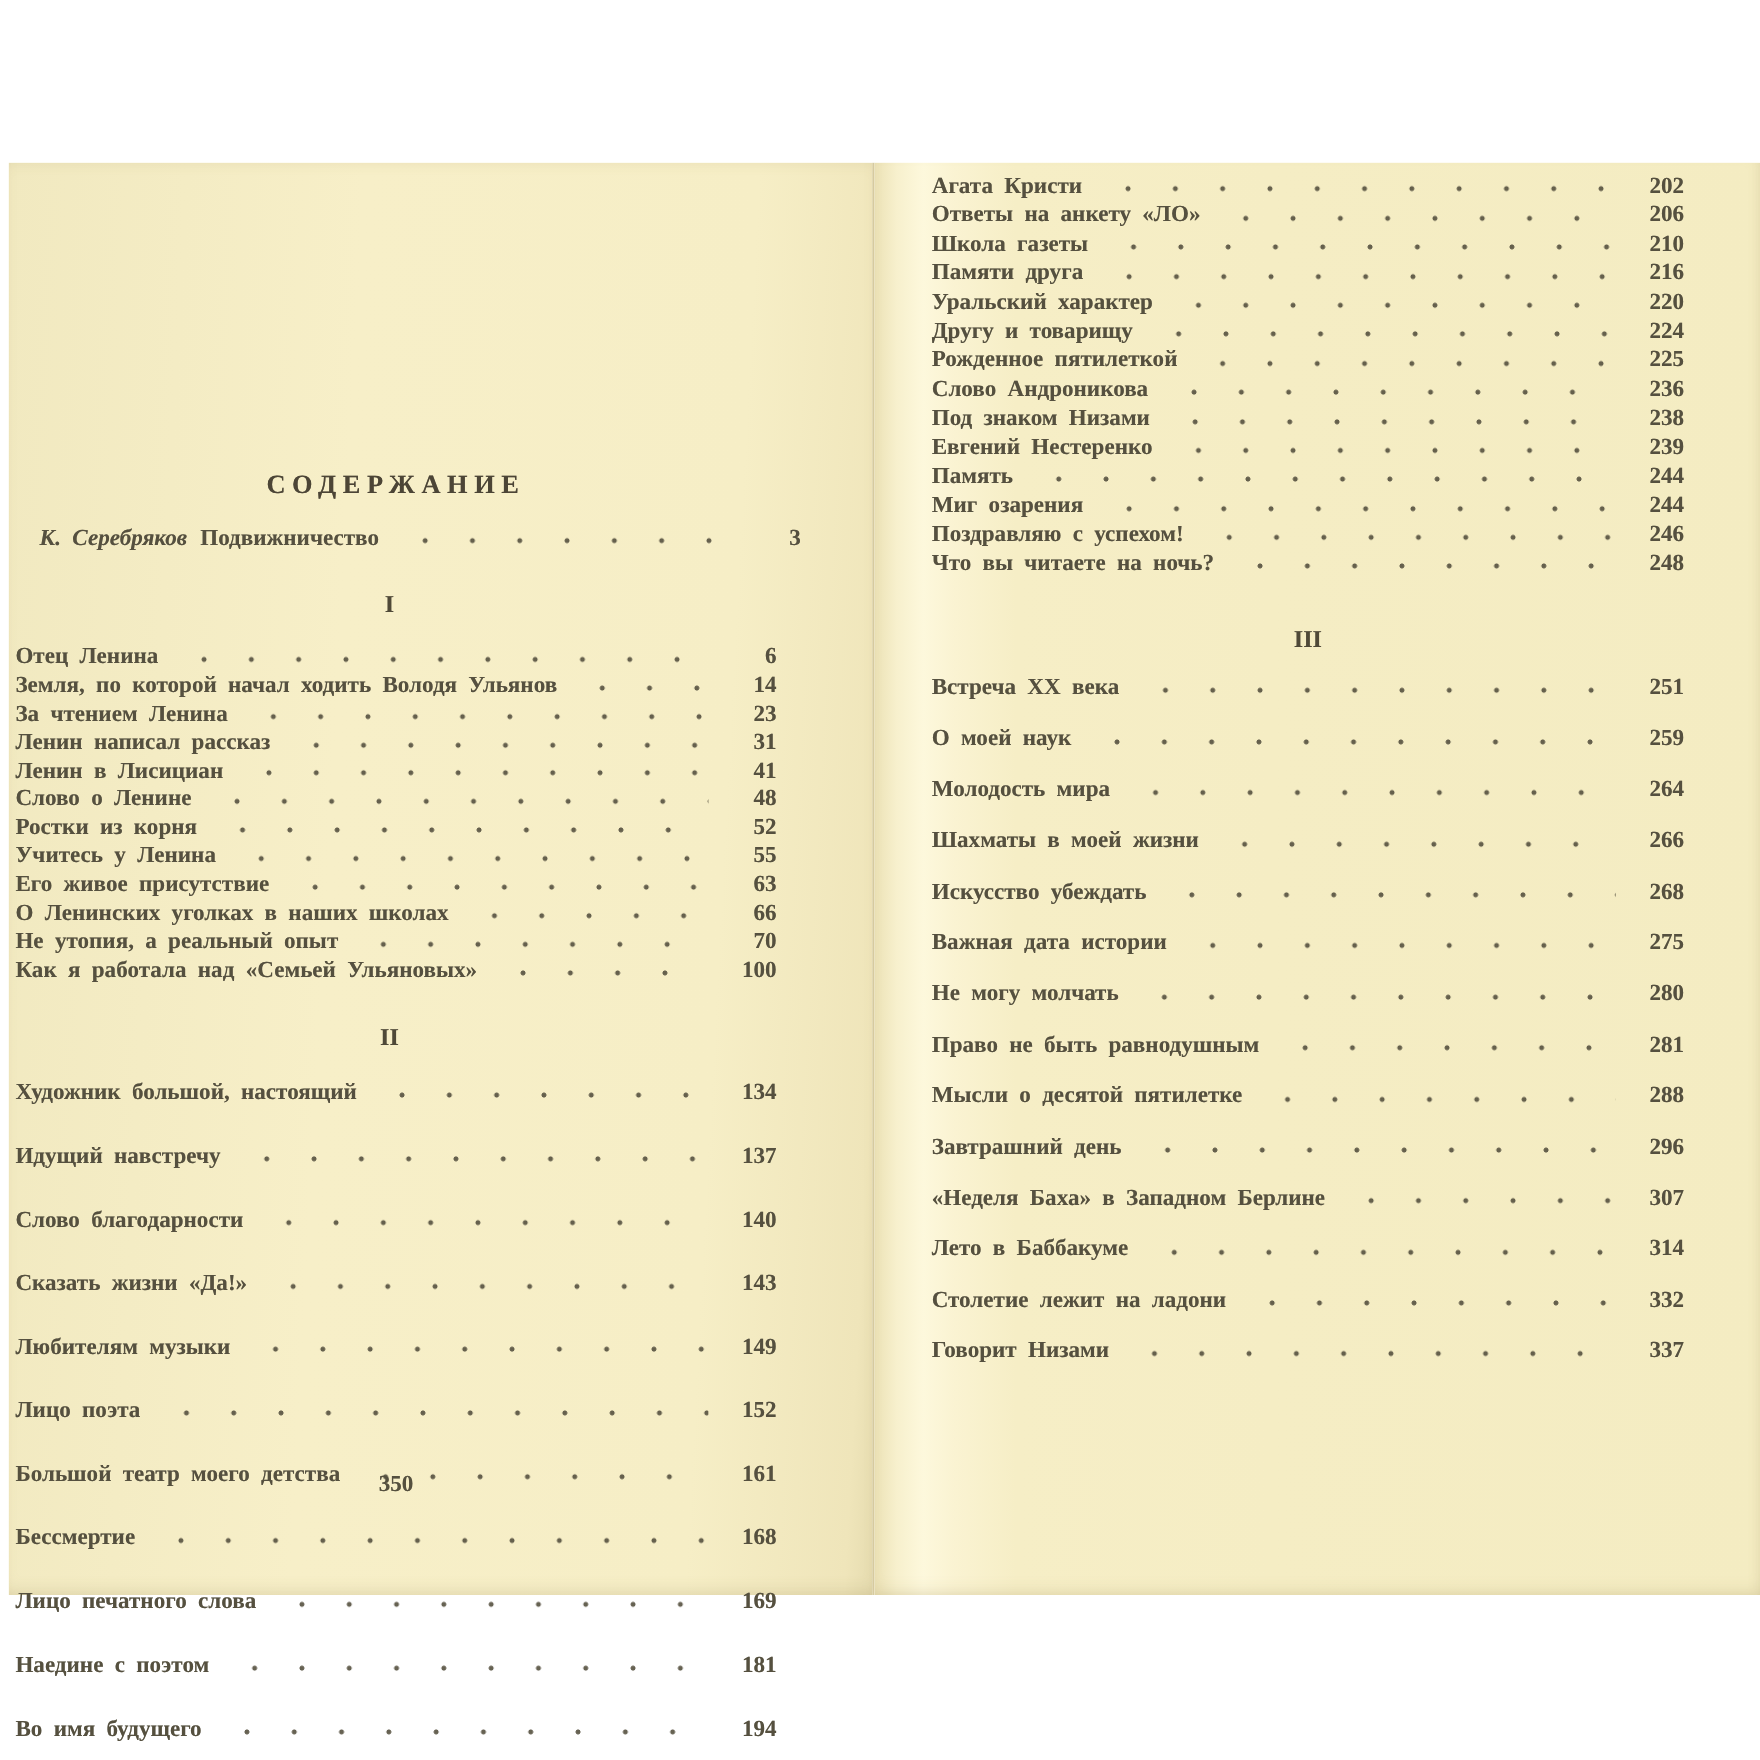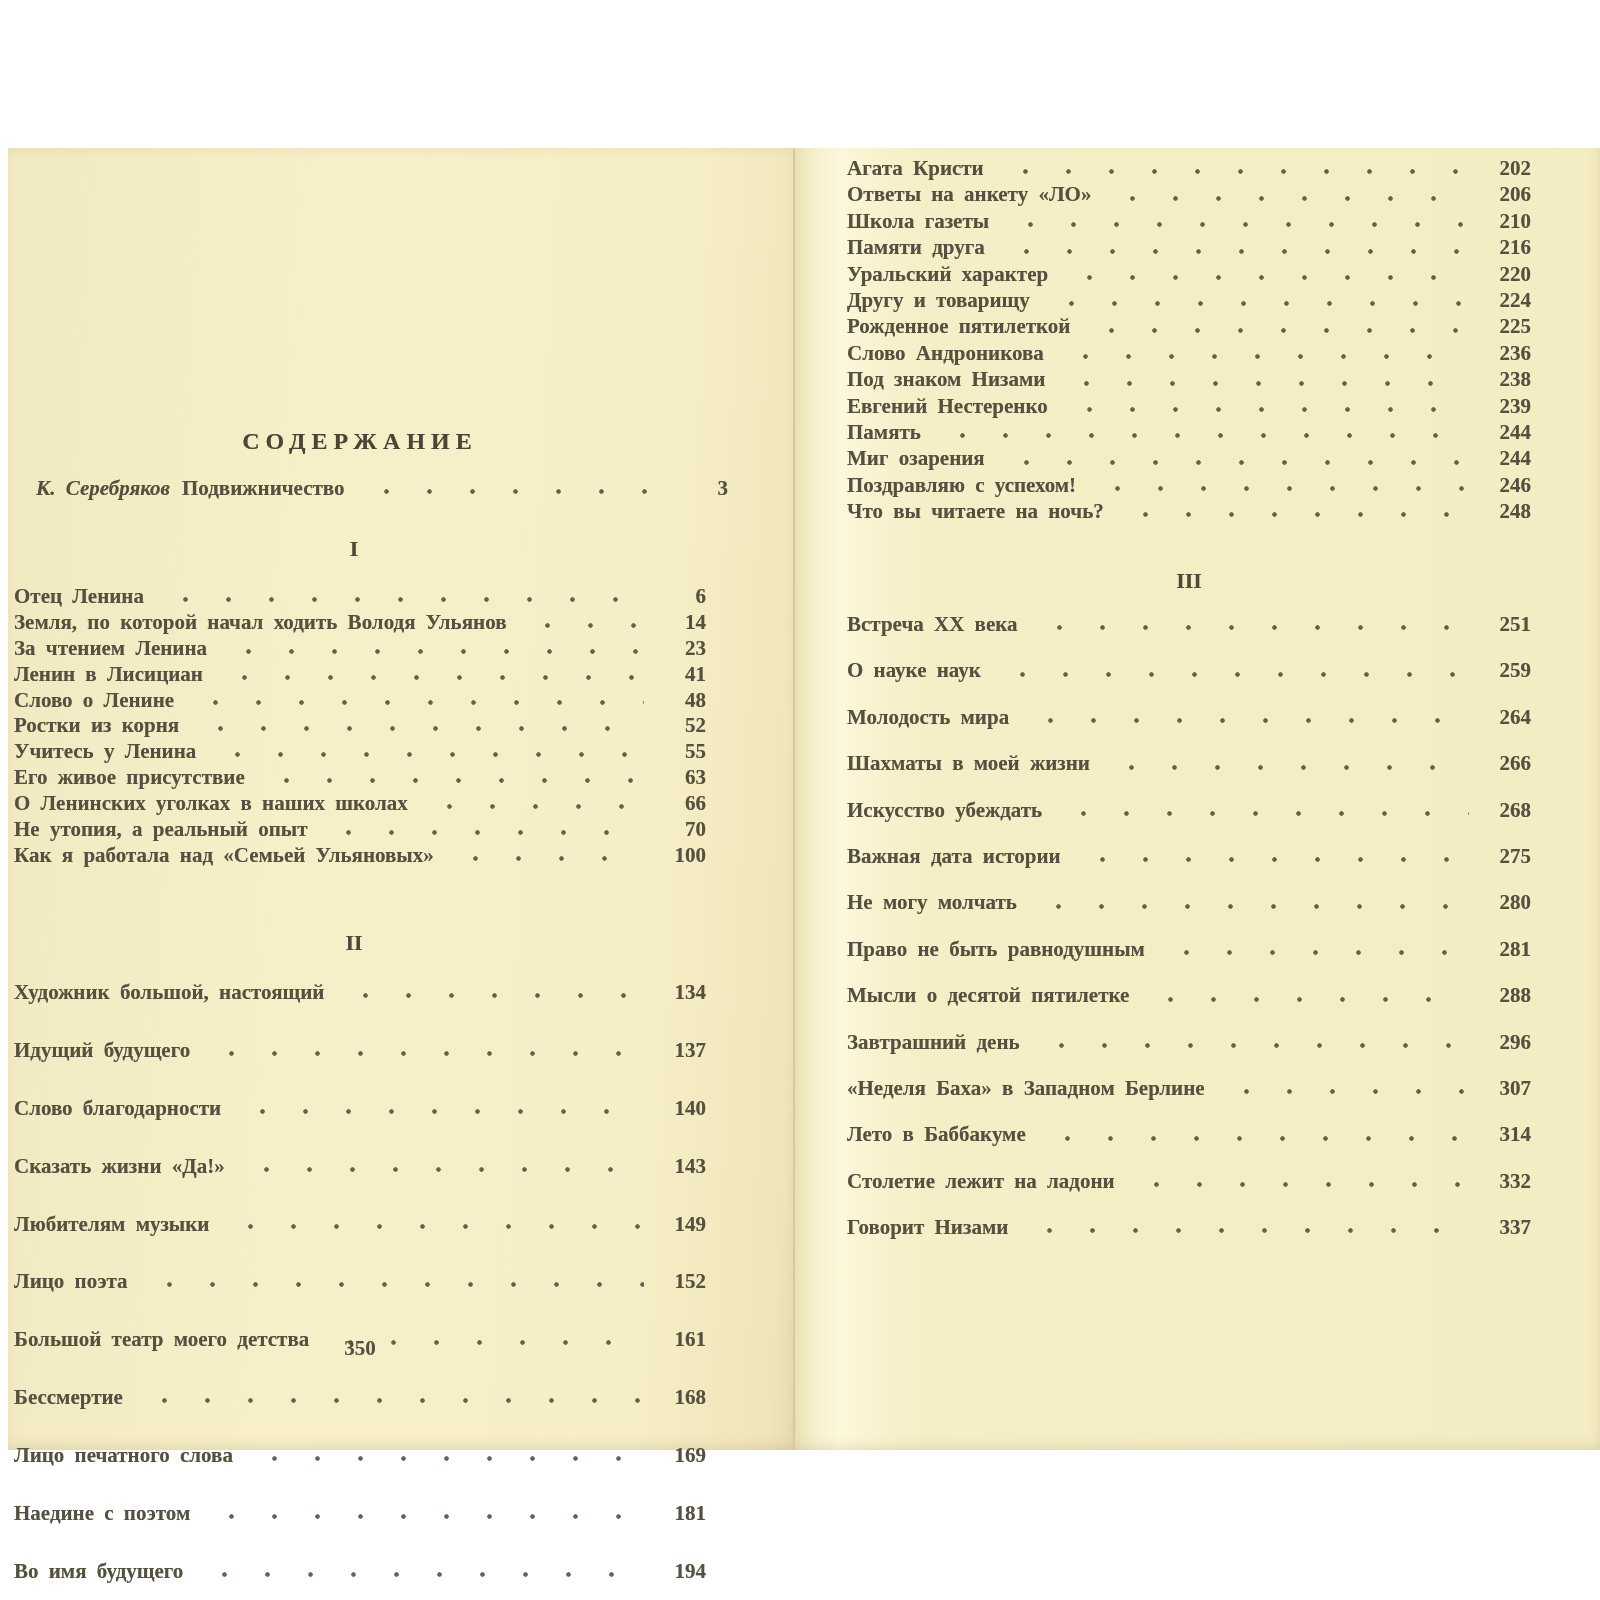--- a/index.html
+++ b/index.html
@@ -110,20 +110,25 @@
     <span class="l"></span>
     <span class="p">14</span>
   </div>
 
   <div class="toc-row">
     <span class="t">За чтением Ленина</span>
     <span class="l"></span>
     <span class="p">23</span>
   </div>
 
+  <div class="toc-row">
+    <span class="t">Ленин написал рассказ</span>
+    <span class="l"></span>
+    <span class="p">31</span>
+  </div>
 
   <div class="toc-row">
     <span class="t">Ленин в Лисициан</span>
     <span class="l"></span>
     <span class="p">41</span>
   </div>
 
   <div class="toc-row">
     <span class="t">Слово о Ленине</span>
     <span class="l"></span>
@@ -169,21 +174,21 @@
 
     <div class="section-label lp-label-2">II</div>
     <div class="toc lp-items-2">
   <div class="toc-row">
     <span class="t">Художник большой, настоящий</span>
     <span class="l"></span>
     <span class="p">134</span>
   </div>
 
   <div class="toc-row">
-    <span class="t">Идущий будущего</span>
+    <span class="t">Идущий навстречу</span>
     <span class="l"></span>
     <span class="p">137</span>
   </div>
 
   <div class="toc-row">
     <span class="t">Слово благодарности</span>
     <span class="l"></span>
     <span class="p">140</span>
   </div>
 
@@ -340,21 +345,21 @@
 
     <div class="section-label rp-label-3">III</div>
     <div class="toc rp-items-3">
   <div class="toc-row">
     <span class="t">Встреча XX века</span>
     <span class="l"></span>
     <span class="p">251</span>
   </div>
 
   <div class="toc-row">
-    <span class="t">О науке наук</span>
+    <span class="t">О моей наук</span>
     <span class="l"></span>
     <span class="p">259</span>
   </div>
 
   <div class="toc-row">
     <span class="t">Молодость мира</span>
     <span class="l"></span>
     <span class="p">264</span>
   </div>
 

